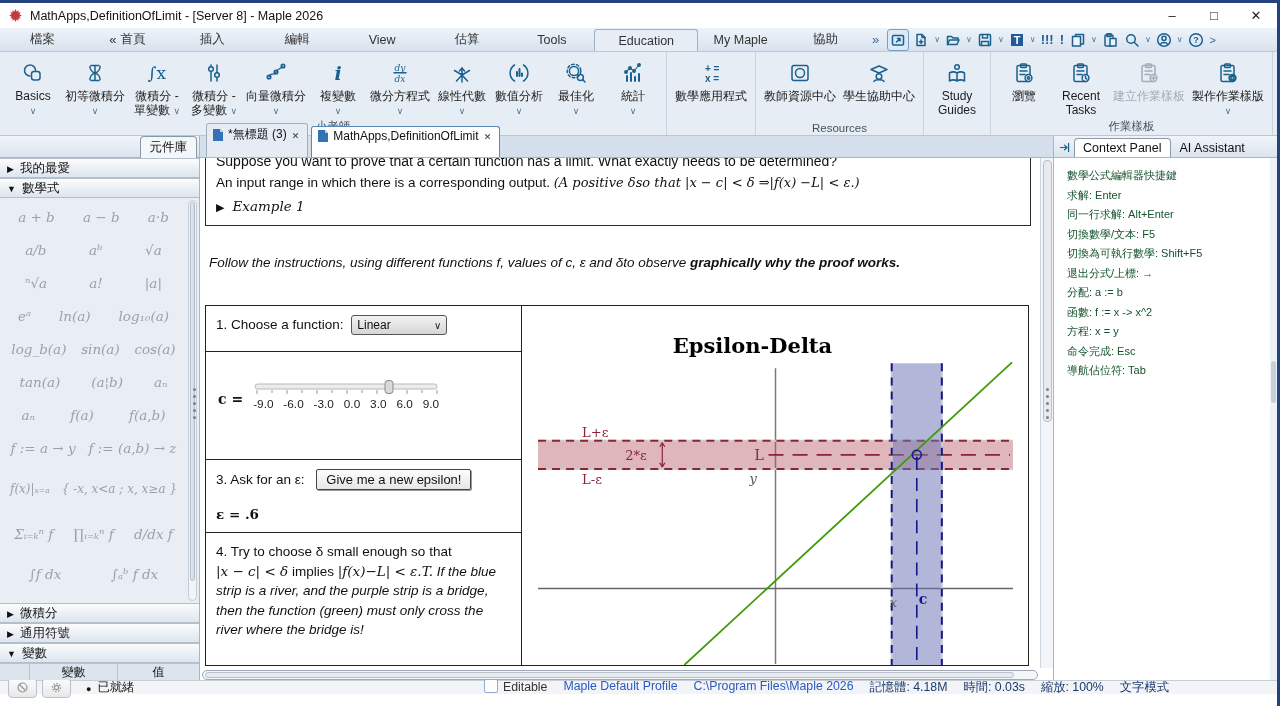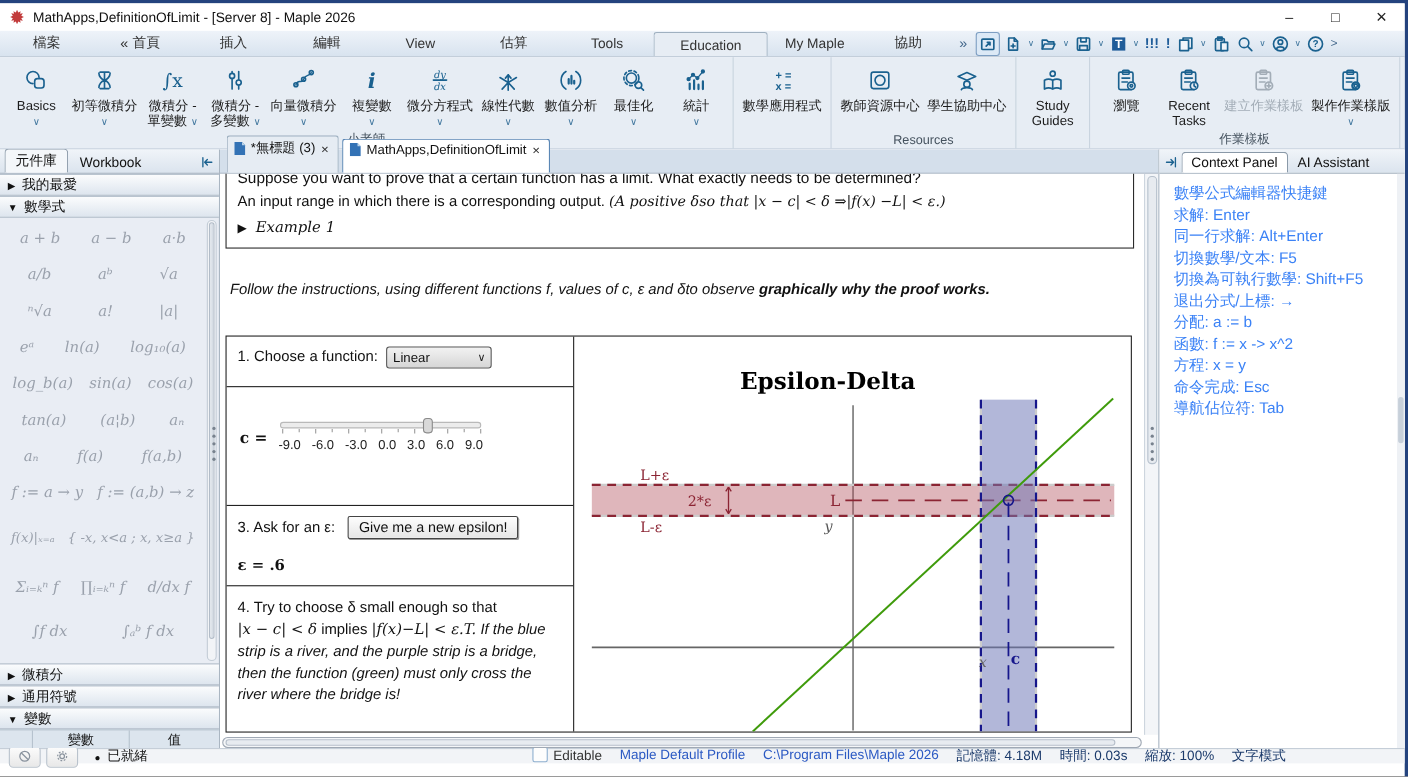--- a/index.html
+++ b/index.html
@@ -40,21 +40,21 @@
   .rg-label{position:absolute;bottom:1px;left:0;right:0;text-align:center;font-size:11.5px;color:#45525e;}
   .ritem{min-width:50px;padding:0 3px;display:flex;flex-direction:column;align-items:center;font-size:12px;color:#1c1c1c;text-align:center;line-height:14px;}
   .ritem .ric{height:32px;display:flex;align-items:center;}
   .chev::after{content:"∨";font-size:9px;color:#43789f;}
   .ritem.disabled{color:#a3adb7;}
 
   
   .main{position:relative;height:544px;background:#eef1f5;}
   
   .sidebar{position:absolute;left:0;top:0;bottom:0;width:200px;background:#e9edf4;border-right:1px solid #aab6c2;box-sizing:border-box;display:flex;flex-direction:column;}
-  .side-tabs{height:22px;background:linear-gradient(#f0f4f9,#dbe4ee);border-bottom:1px solid #aab6c2;display:flex;align-items:flex-end;padding-left:4px;font-size:12.5px;box-sizing:border-box;}
+  .side-tabs{height:22px;background:linear-gradient(#f0f4f9,#dbe4ee);border-bottom:1px solid #aab6c2;display:flex;align-items:flex-end;padding-left:4px;font-size:12.5px;box-sizing:border-box;flex-direction:column;}
   .stab{padding:2px 9px;margin-right:2px;}
   .stab.active{background:#f4f7fa;border:1px solid #8a99a8;border-bottom:none;border-radius:4px 4px 0 0;}
   .side-collapse{margin-left:auto;padding:0 4px 3px 0;}
   .sec{height:20px;background:linear-gradient(#fbfcfd,#dde5ee);border-top:1px solid #b4bfcb;border-bottom:1px solid #b4bfcb;
     display:flex;align-items:center;gap:6px;padding-left:7px;font-size:12.5px;box-sizing:border-box;}
   .tri-r::before{content:"▶";font-size:9px;}
   .tri-d::before{content:"▼";font-size:9px;}
   .palette{position:relative;flex:1;overflow:hidden;padding:2px 16px 0 4px;}
   .prow{display:flex;justify-content:space-around;align-items:center;height:33px;
     font-family:"DejaVu Serif","DejaVu Sans",serif;font-style:italic;font-size:13.5px;color:#9aa1ac;}
@@ -100,21 +100,21 @@
   .hscroll{position:absolute;left:2px;right:15px;bottom:0px;height:10px;border:1px solid #9fa8b4;border-radius:6px;background:#f4f6f8;box-sizing:border-box;}
   .hthumb{margin:1px 2px;height:6px;width:97%;background:#e7ebf0;border:1px solid #b6bfca;border-radius:4px;box-sizing:border-box;}
   .vscroll{position:absolute;right:0;top:22px;bottom:12px;width:13px;background:#f3f5f8;border-left:1px solid #cdd5de;box-sizing:border-box;}
   .vthumb{margin:2px auto;width:9px;height:262px;background:#e7ebf0;border:1px solid #b6c0cc;border-radius:4px;box-sizing:border-box;}
 
   
   .rightpanel{position:absolute;right:0;top:0;bottom:0;width:224px;background:#fff;border-left:1px solid #a9b5c2;box-sizing:border-box;}
   .rp-tabs{height:22px;background:linear-gradient(#f0f4f9,#dbe4ee);border-bottom:1px solid #aab6c2;display:flex;align-items:flex-end;padding-left:2px;font-size:12.5px;box-sizing:border-box;}
   .rtab{padding:2px 8px;margin-right:1px;}
   .rtab.active{background:#fff;border:1px solid #8a99a8;border-bottom:none;border-radius:4px 4px 0 0;}
-  .rp-body{padding:8px 6px 0 13px;font-size:14px;line-height:19.5px;color:#3b82f6;}
+  .rp-body{padding:8px 6px 0 13px;font-size:11px;line-height:19.5px;color:#14532d;}
   .rp-scroll{position:absolute;right:0px;top:22px;bottom:0;width:7px;background:#eef1f5;}
   .rp-thumb{position:absolute;top:203px;left:1px;width:5px;height:42px;background:#c7d0da;border-radius:3px;}
 
   
   .handle{position:absolute;width:6px;display:flex;flex-direction:column;gap:4px;align-items:center;}
   .handle i{width:3px;height:3px;border-radius:50%;background:#78828e;}
 
   
   .statusbar{height:14px;background:#f2f4f7;border-top:1px solid #c5ced8;display:flex;align-items:center;padding:0 8px;font-size:12.3px;box-sizing:border-box;}
   .sbtn{width:27px;height:18px;border:1px solid #b9c2cc;border-radius:4px;background:linear-gradient(#fcfcfc,#e8e8e8);

